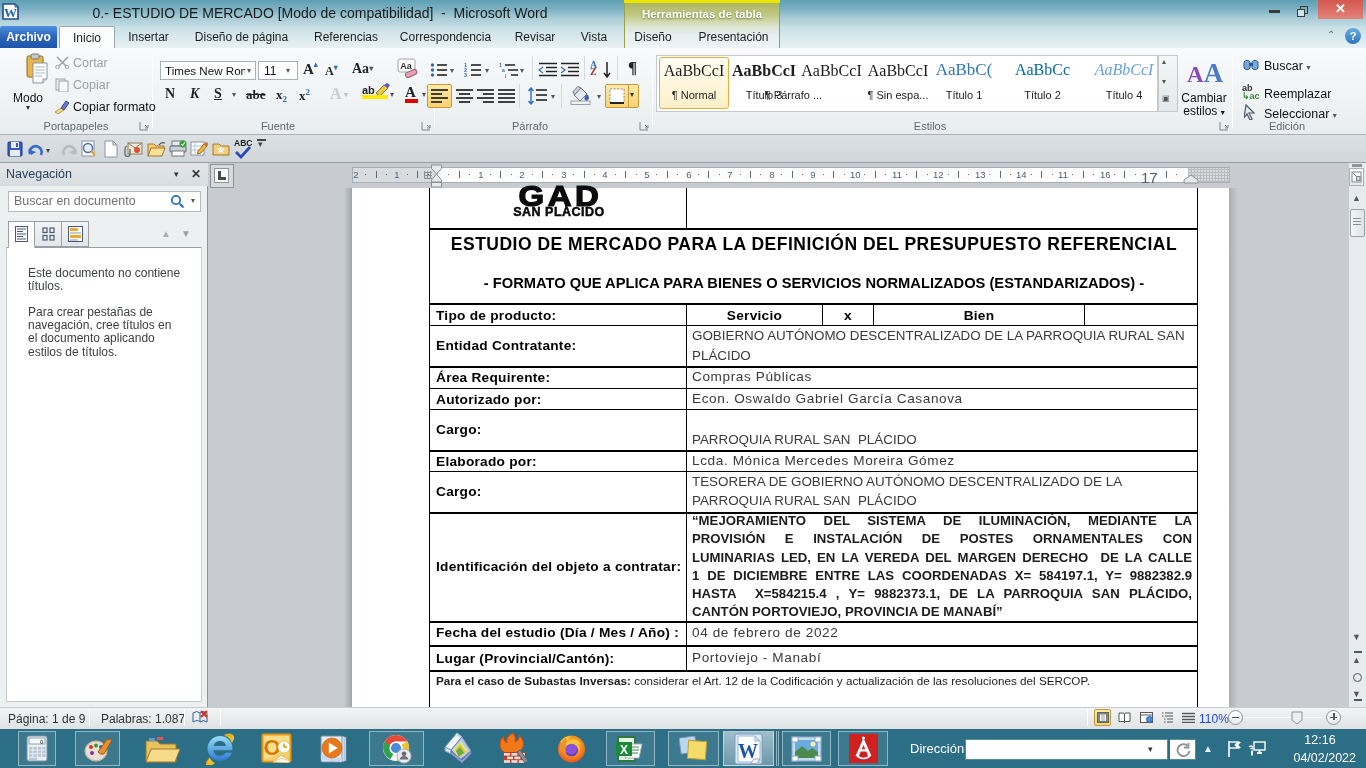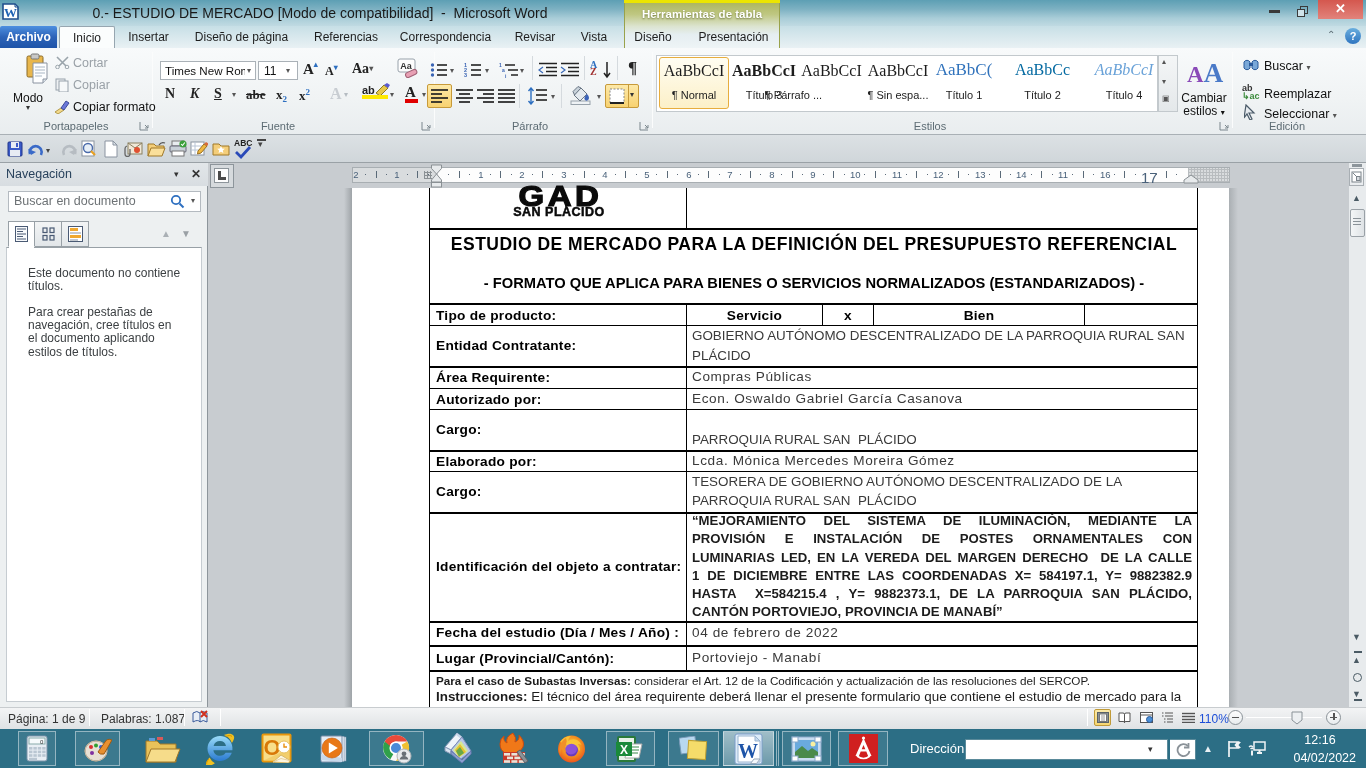--- a/index.html
+++ b/index.html
@@ -590,21 +590,20 @@
 <div class="a idl" style="top:325px;text-align:justify;text-align-last:justify;">“MEJORAMIENTO DEL SISTEMA DE ILUMINACIÓN, MEDIANTE LA</div>
       <div class="a idl" style="top:343px;text-align:justify;text-align-last:justify;">PROVISIÓN E INSTALACIÓN DE POSTES ORNAMENTALES CON</div>
       <div class="a idl" style="top:362px;text-align:justify;text-align-last:justify;">LUMINARIAS LED, EN LA VEREDA DEL MARGEN DERECHO&nbsp; DE LA CALLE</div>
       <div class="a idl" style="top:380px;text-align:justify;text-align-last:justify;">1 DE DICIEMBRE ENTRE LAS COORDENADAS X= 584197.1, Y= 9882382.9</div>
       <div class="a idl" style="top:398px;text-align:justify;text-align-last:justify;">HASTA&nbsp; X=584215.4 , Y= 9882373.1, DE LA PARROQUIA SAN PLÁCIDO,</div>
       <div class="a idl" style="top:416px;">CANTÓN PORTOVIEJO, PROVINCIA DE MANABÍ”</div>
 <div class="a val" style="letter-spacing:.6px;left:340px;top:435px">04 de febrero de 2022</div>
 <div class="a val" style="letter-spacing:.6px;left:340px;top:460px">Portoviejo - Manabí</div>
 
 <div class="a" style="left:84px;top:486px;width:762px;font-size:11.7px;color:#1c1c1c"><b>Para el caso de Subastas Inversas:</b> considerar el Art. 12 de la Codificación y actualización de las resoluciones del SERCOP.</div>
-<div class="a" style="left:84px;top:501px;width:762px;font-size:13.4px;color:#1c1c1c"><b>Instrucciones:</b> El técnico del área requirente deberá llenar el presente formulario que contiene el estudio de mercado para la</div>
 </div>
 
 <div class="a" style="left:1348px;top:163px;width:18px;height:544px;background:#e8ebed;border-left:1px solid #c8ccd0"></div>
 <div class="a" style="left:1352px;top:163.5px;width:10px;height:3px;background:#8d959b"></div>
 <div class="a" style="left:1349px;top:168px;width:15px;height:18px;background:linear-gradient(#fdfdfd,#e8ebee);border:1px solid #a8aeb3"></div>
 <svg class="a" style="left:1351px;top:171px" width="11" height="12" viewBox="0 0 11 12">
       <rect x="1" y="1" width="9" height="10" fill="#fff" stroke="#7a838a"></rect>
       <path d="M2 2 l4 4 M7 7 l2 2" stroke="#7a838a"></path>
       <rect x="5.5" y="5.5" width="3.5" height="4" fill="#d8dce0" stroke="#7a838a"></rect>
     </svg>

